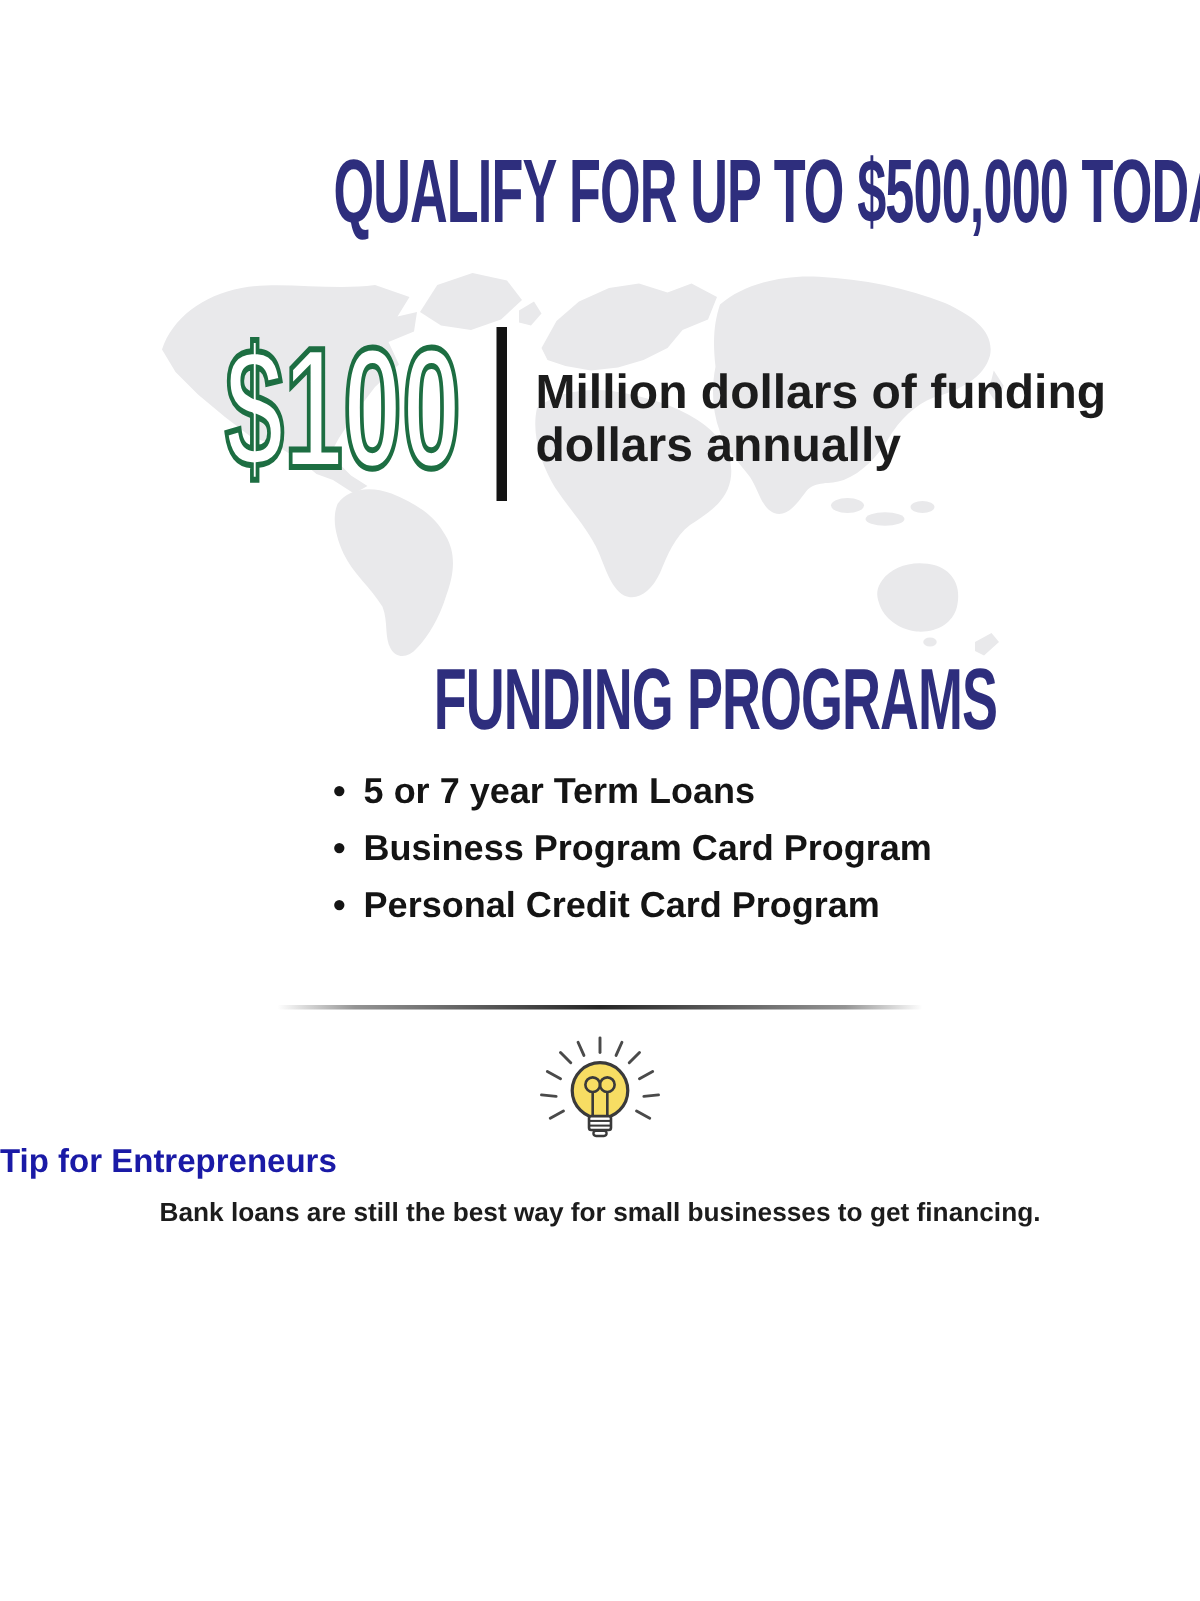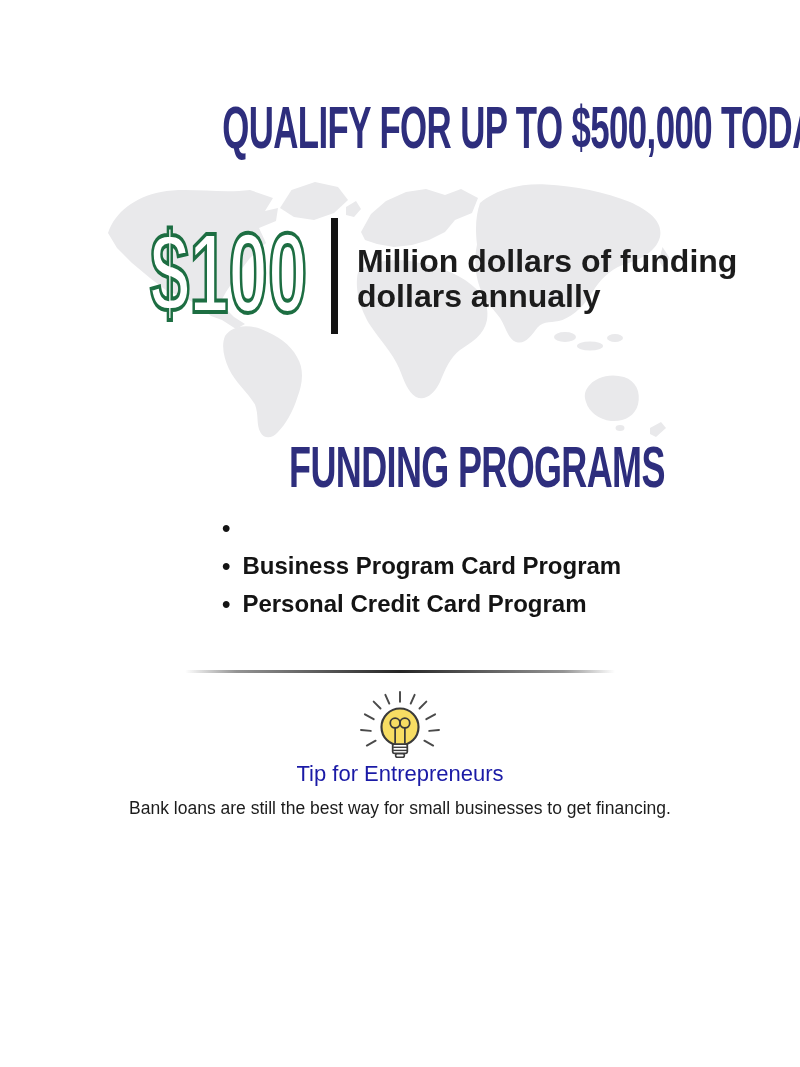--- a/index.html
+++ b/index.html
@@ -82,27 +82,26 @@
       rgba(60,60,60,.55) 88%,
       rgba(60,60,60,0) 100%);
     border-radius:2px;
   }
   
   .bulb{
     position:absolute;left:352px;top:688px;width:96px;height:78px;
   }
   .tip-title{
     position:absolute;left:0;top:761px;width:800px;
-    text-align:center;
-    font-size:22px;font-weight:normal;color:#1a1aa6;
+    font-size:22px;font-weight:bold;color:#1a1aa6;
   }
   .tip-text{
     position:absolute;left:0;top:798px;width:800px;
     text-align:center;
-    font-size:17.5px;font-weight:normal;color:#1c1c1c;
+    font-size:17.5px;font-weight:bold;color:#1c1c1c;
     line-height:1.18;
   }
 </style>
 </head>
 <body>
 
 <div class="page">
 
   <div class="headline-wrap">
     <span class="headline">QUALIFY FOR UP TO $500,000 TODAY</span>
@@ -145,20 +144,21 @@
     <div>Million dollars of funding</div>
     <div>dollars annually</div>
   </div>
 
   <div class="funding-title-wrap">
     <span class="funding-title">FUNDING PROGRAMS</span>
   </div>
   <ul class="funding-list">
     <li>
       <span class="bullet">•</span>
+      <span>5 or 7 year Term Loans</span>
     </li>
     <li>
       <span class="bullet">•</span>
       <span>Business Program Card Program</span>
     </li>
     <li>
       <span class="bullet">•</span>
       <span>Personal Credit Card Program</span>
     </li>
   </ul>

